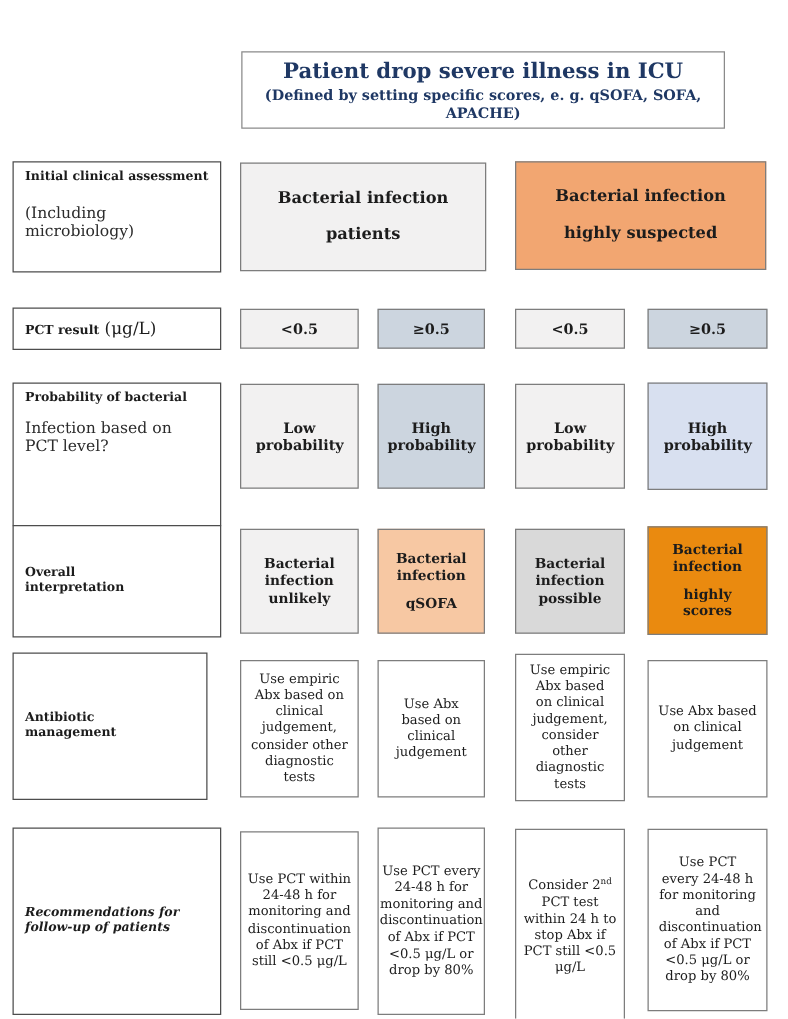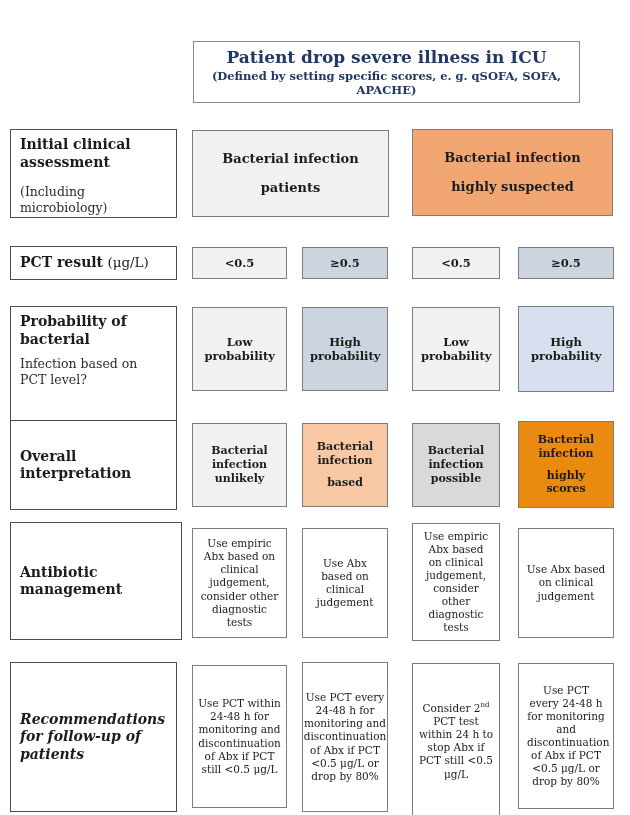--- a/index.html
+++ b/index.html
@@ -15,21 +15,21 @@
   .label-box{
     border:1px solid #4d4d4d;align-items:flex-start;justify-content:flex-start;
     text-align:left;padding:6px 9px;background:#ffffff;
   }
   .label-box.vcenter{justify-content:center;}
   .title-box{
     border:1px solid #8a8a8a;color:#1f3864;padding:4px 10px;
   }
   .title-main{font-size:17px;font-weight:bold;}
   .title-sub{font-size:11.5px;font-weight:bold;margin-top:1px;}
-  .lbl-title{font-weight:bold;font-size:14px;}
+  .lbl-title{font-weight:bold;font-size:10px;}
   .lbl-sub{font-size:12.5px;margin-top:13px;color:#2b2b2b;}
   .cell-b13{font-weight:bold;font-size:13px;padding:4px;}
   .cell-b11{font-weight:bold;font-size:11.5px;padding:2px;}
   .cell-b10{font-weight:bold;font-size:11px;padding:3px;}
   .cell-r10{font-size:10.5px;padding:3px 5px;}
   .gap12{margin-top:12px;}
   .gap8{margin-top:8px;}
   sup{font-size:7px;}
 </style>
 </head>
@@ -92,32 +92,32 @@
 
   <div class="box label-box vcenter" style="left:10px;top:420px;width:167px;height:90px;">
     <div class="lbl-title" style="max-width:110px;">Overall interpretation</div>
   </div>
   <div class="box cell-b10" style="left: 192px; top: 423px; width: 95px; height: 84px; background-color: rgb(242, 241, 241);">
     <div style="max-width:62px;">Bacterial infection</div>
     <div>unlikely</div>
   </div>
   <div class="box cell-b10" style="left: 302px; top: 423px; width: 86px; height: 84px; background-color: rgb(247, 200, 163);">
     <div style="max-width:62px;">Bacterial infection</div>
-    <div class="gap8">based</div>
+    <div class="gap8">qSOFA</div>
   </div>
   <div class="box cell-b10" style="left: 412px; top: 423px; width: 88px; height: 84px; background-color: rgb(217, 217, 217);">
     <div style="max-width:62px;">Bacterial infection</div>
     <div>possible</div>
   </div>
   <div class="box cell-b10" style="left: 518px; top: 421px; width: 96px; height: 87px; background-color: rgb(234, 138, 15);">
     <div style="max-width:62px;">Bacterial infection</div>
     <div class="gap8" style="max-width:48px;">highly scores</div>
   </div>
 
-  <div class="box label-box vcenter" style="left:10px;top:522px;width:172px;height:118px;">
+  <div class="box label-box vcenter" style="left:10px;top:522px;width:156px;height:118px;">
     <div class="lbl-title" style="max-width:110px;">Antibiotic management</div>
   </div>
   <div class="box cell-r10" style="left:192px;top:528px;width:95px;height:110px;">
     <div>Use empiric Abx based on clinical judgement, consider other diagnostic tests</div>
   </div>
   <div class="box cell-r10" style="left:302px;top:528px;width:86px;height:110px;">
     <div style="max-width:58px;">Use Abx based on clinical judgement</div>
   </div>
   <div class="box cell-r10" style="left:412px;top:523px;width:88px;height:118px;">
     <div style="max-width:70px;">Use empiric Abx based on clinical judgement, consider other diagnostic tests</div>

